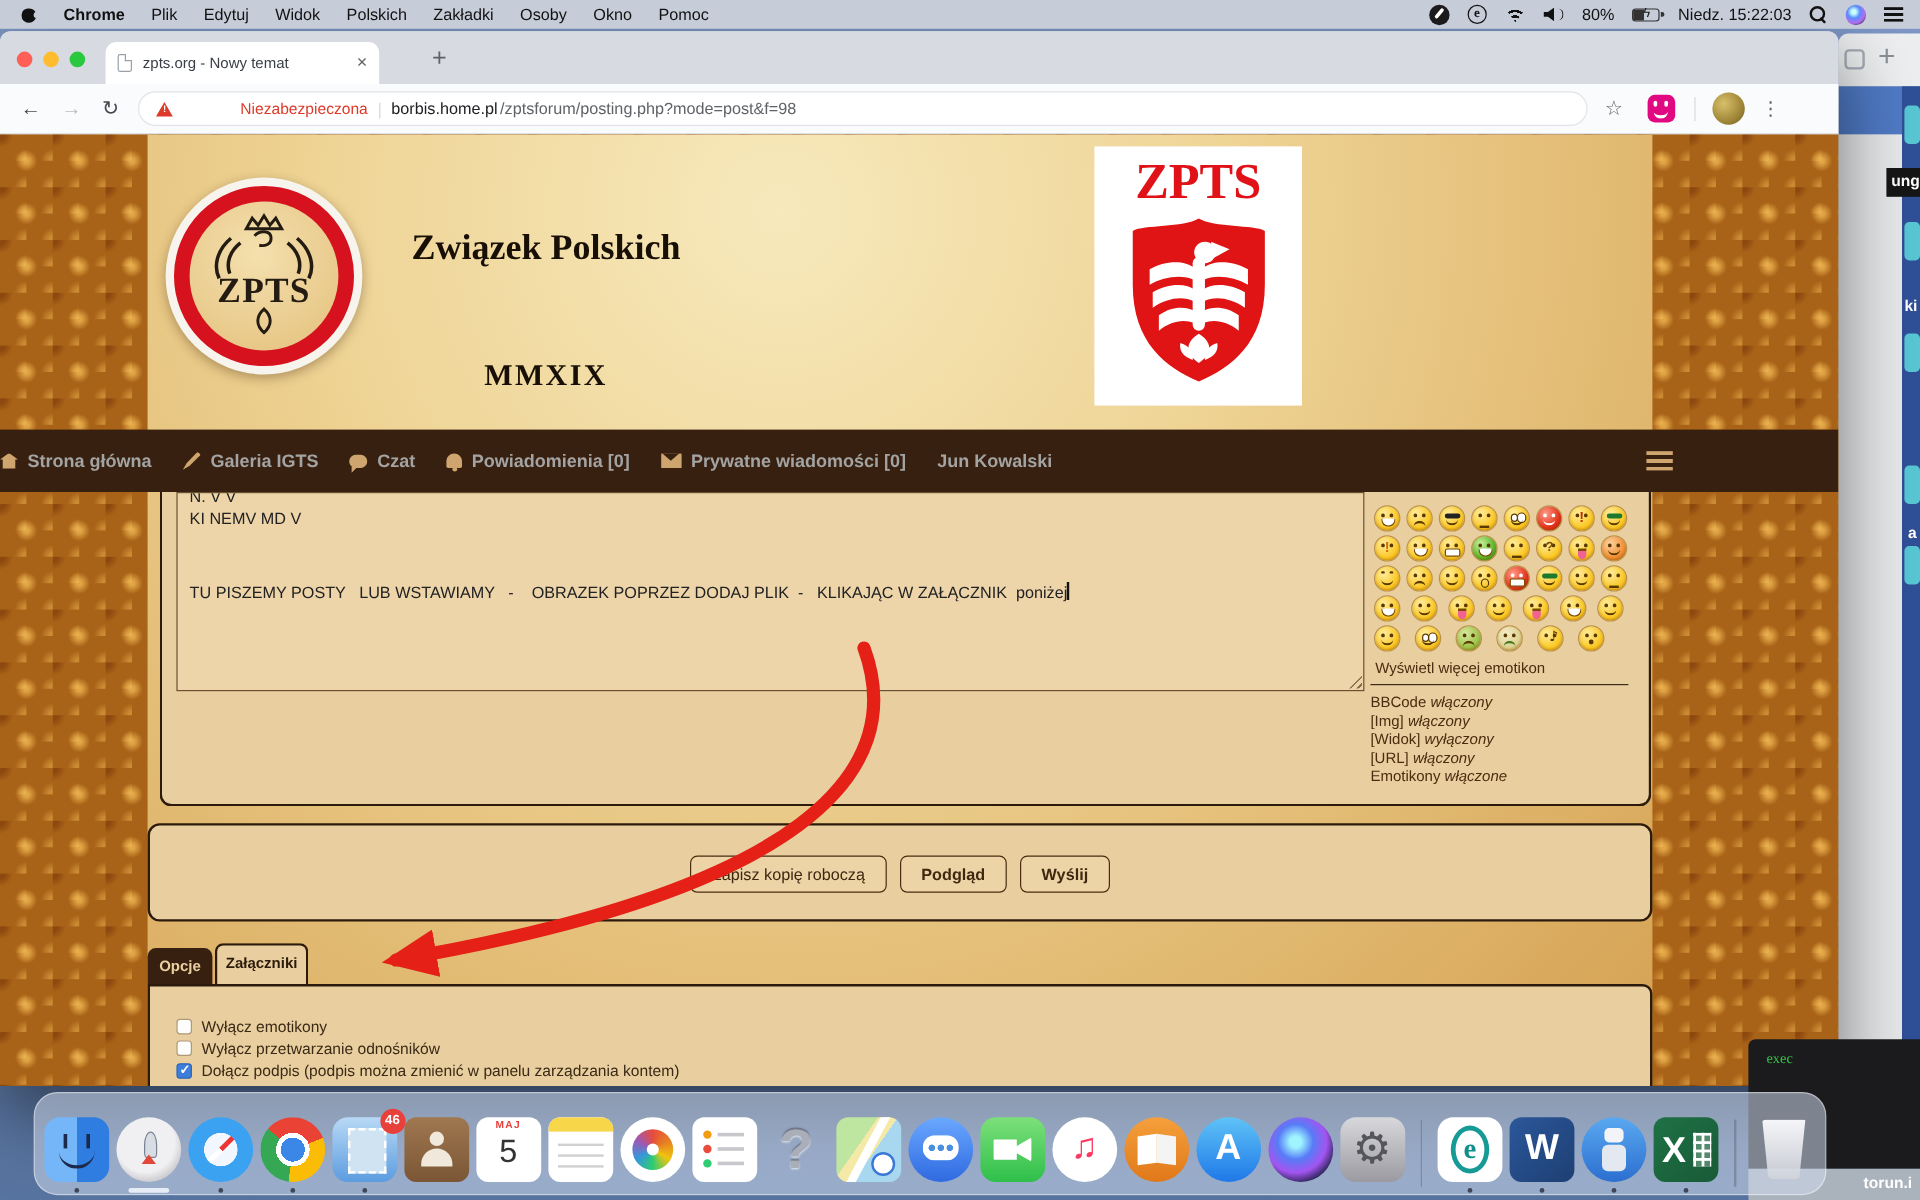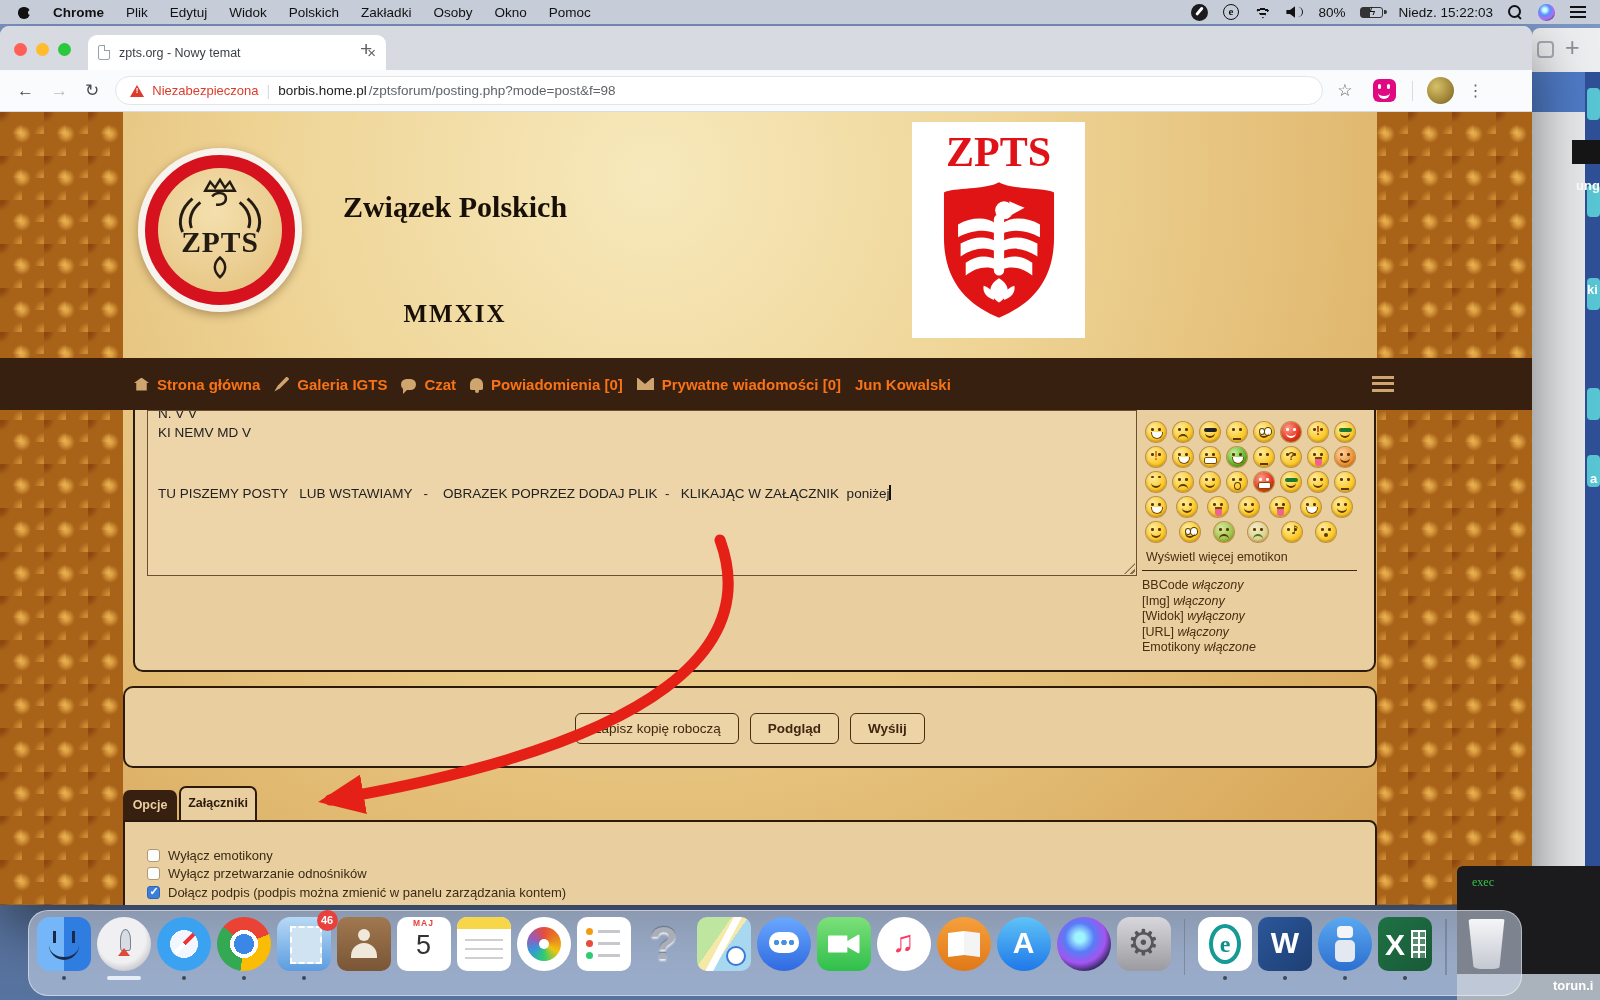--- a/index.html
+++ b/index.html
@@ -34,40 +34,40 @@
   
   .bgwin { position:absolute; left:1532px; top:28px; width:68px; height:877px; z-index:5; }
   .bgwin .wtop { position:absolute; left:0; top:0; width:68px; height:44px; background:#eceef0; border-radius:8px 0 0 0; }
   .bgwin .wsq { position:absolute; left:5px; top:13px; width:17px; height:17px; border:2px solid #a5abb5; border-radius:4px; }
   .bgwin .wplus { position:absolute; left:33px; top:5px; font-size:25px; color:#8a9097; }
   .bgwin .wblue { position:absolute; left:0; top:44px; width:68px; height:40px; background:#4f7ac5; }
   .bgwin .wbody { position:absolute; left:0; top:84px; width:53px; height:793px; background:#e7e8ea; }
   .bgwin .wdark { position:absolute; left:53px; top:44px; width:15px; height:833px; background:#2f4f97; }
   .bgwin .pill { position:absolute; left:55px; width:13px; height:32px; border-radius:4px; background:#58c6d4; }
   .bgwin .blk { position:absolute; left:40px; top:112px; width:28px; height:24px; background:#161616; }
-  .bgwin .frag { position:absolute; color:#fff; font-size:13px; font-weight:bold; z-index:3;margin-top:35px; }
+  .bgwin .frag { position:absolute; color:#fff; font-size:13px; font-weight:bold; z-index:3; }
 
   
   .win { position:absolute; left:0; top:26px; width:1532px; height:879px; border-radius:9px 9px 0 0; box-shadow:0 22px 60px rgba(0,0,0,.5); z-index:10; background:#d7dae0; }
   .tabstrip { position:absolute; left:0; top:0; width:100%; height:44px; background:#d7dae0; border-radius:9px 9px 0 0; }
   .tl { position:absolute; top:17px; width:13px; height:13px; border-radius:50%; }
   .tl.r { left:14px; background:#ff5f57; } .tl.y { left:36px; background:#febc2e; } .tl.g { left:58px; background:#2ac83e; }
-  .tab { position:absolute; left:88px; top:9px; width:298px; height:35px; background:#fff; border-radius:9px 9px 0 0; display:flex; align-items:center; padding:0 10px; gap:9px; }
+  .tab { position:absolute; left:88px; top:9px; width:228px; height:35px; background:#fff; border-radius:9px 9px 0 0; display:flex; align-items:center; padding:0 10px; gap:9px; }
   .doc { width:12px; height:15px; border:1.5px solid #98a0a8; border-radius:2px; position:relative; flex:none; }
   .doc::after { content:""; position:absolute; right:-1px; top:-1px; width:5px; height:5px; background:#fff; border-left:1.5px solid #98a0a8; border-bottom:1.5px solid #98a0a8; }
   .tab-title { font-size:12.5px; color:#3a3f45; flex:1; white-space:nowrap; overflow:hidden; }
   .tab-x { color:#5f6368; font-size:15px; cursor:default; }
   .newtab { position:absolute; left:360px; top:11px; font-size:21px; color:#5f6368; }
   .toolbar { position:absolute; left:0; top:44px; width:100%; height:42px; background:#fafbfc; border-bottom:1px solid #d8dbe0; display:flex; align-items:center; }
   .navbtn { font-size:17px; color:#454a50; margin-left:17px; }
   .navbtn.dis { color:#b9bdc2; }
   .omni { margin-left:16px; width:1208px; height:29px; background:#fff; border:1px solid #e2e4e8; border-radius:15px; display:flex; align-items:center; padding:0 14px; gap:8px; }
   .warn { width:0; height:0; border-left:7px solid transparent; border-right:7px solid transparent; border-bottom:12px solid #dd3b2a; position:relative; }
   .warn::after { content:"!"; position:absolute; left:-1.5px; top:1px; color:#fff; font-size:8px; font-weight:bold; }
-  .sec { color:#dd3b2a; font-size:13px; }
+  .sec { color:#dd3b2a; font-size:13px;margin-left:48px; }
   .osep { color:#d8dbe0; font-size:14px; }
   .host { color:#202124; font-size:13.5px; }
   .path { color:#5f6368; font-size:13.5px; }
   .star { margin-left:14px; font-size:17px; color:#5f6368; }
   .ext { margin-left:20px; width:23px; height:23px; border-radius:6px; background:#e10982; position:relative; }
   .ext::before { content:""; position:absolute; left:5px; top:5px; width:3px; height:4.5px; background:#fff; border-radius:2px; box-shadow:9px 0 #fff; }
   .ext::after { content:""; position:absolute; left:5px; top:10px; width:12px; height:7px; border-bottom:3px solid #fff; border-radius:0 0 9px 9px; }
   .tbsep { width:1px; height:20px; background:#d8dbe0; margin-left:16px; }
   .avatar { margin-left:14px; width:27px; height:27px; border-radius:50%; background:radial-gradient(circle at 35% 35%, #d8c06a, #a08738 60%, #6f5c20); }
   .dots3 { margin-left:14px; font-size:16px; color:#5f6368; letter-spacing:0; }
@@ -81,21 +81,21 @@
     background-size:44px 44px, 44px 44px, 22px 22px; }
   .parch { position:absolute; left:123px; top:0; width:1254px; height:793px;
     background:radial-gradient(ellipse at 42% 8%, #f7e9bc 0%, #eed394 38%, #e0b76e 72%, #d4a051 100%); }
   .seal { position:absolute; left:138px; top:36px; width:164px; height:164px; border-radius:50%; background:#d5121e; border:7px solid #f7f4ee; box-shadow:0 3px 10px rgba(60,30,0,.35); }
   .seal-in { position:absolute; left:13px; top:13px; width:124px; height:124px; border-radius:50%; background:radial-gradient(circle at 45% 35%, #f4e0ae, #e4c07c); display:flex; align-items:center; justify-content:center; }
   .org-title { position:absolute; left:300px; top:78px; width:310px; text-align:center; font-family:"Liberation Serif",serif; font-weight:bold; font-size:30px; line-height:34px; color:#180f06; }
   .org-year { position:absolute; left:300px; top:188px; width:310px; text-align:center; font-family:"Liberation Serif",serif; font-weight:bold; font-size:25px; letter-spacing:2px; color:#180f06; }
   .crest { position:absolute; left:912px; top:10px; width:173px; height:216px; background:#fff; display:flex; flex-direction:column; align-items:center; padding-top:6px; }
   .crest-txt { font-family:"Liberation Serif",serif; font-weight:bold; font-size:42px; color:#e01217; line-height:48px; }
 
-  .fnav { position:absolute; left:0; top:246px; width:1532px; height:52px; background:#37200f; display:flex; align-items:center; gap:14px; padding-left:134px; color:#f97316; font-size:15px; font-weight:bold; }
+  .fnav { position:absolute; left:0; top:246px; width:1532px; height:52px; background:#37200f; display:flex; align-items:center; gap:26px; color:#a3a3a3; font-size:15px; font-weight:bold; }
   .fnav .it { display:inline-flex; align-items:center; gap:8px; }
   .ic { display:inline-block; background:#cfa56f; }
   .ic-home { width:15px; height:13px; clip-path:polygon(50% 0,100% 42%,85% 42%,85% 100%,15% 100%,15% 42%,0 42%); }
   .ic-brush { width:15px; height:15px; clip-path:polygon(0 100%,22% 62%,82% 0,100% 16%,38% 78%); }
   .ic-chat { width:15px; height:11px; border-radius:6px; position:relative; }
   .ic-chat::after { content:""; position:absolute; left:2px; bottom:-4px; border-left:5px solid #cfa56f; border-bottom:5px solid transparent; }
   .ic-bell { width:13px; height:12px; border-radius:50% 50% 12% 12%; position:relative; }
   .ic-bell::after { content:""; position:absolute; left:4.5px; bottom:-3px; width:4px; height:4px; border-radius:50%; background:#cfa56f; }
   .ic-mail { width:17px; height:12px; position:relative; }
   .ic-mail::after { content:""; position:absolute; left:1.5px; top:0; border-left:7px solid transparent; border-right:7px solid transparent; border-top:6px solid #37200f; }
@@ -158,21 +158,21 @@
   .arrow-svg { position:absolute; left:0; top:0; width:1532px; height:793px; pointer-events:none; z-index:40; }
 
   
   .gearwin { position:absolute; left:1493px; top:884px; width:58px; height:50px; background:#fff; border-radius:10px; z-index:11; }
   .gearwin span { position:absolute; right:8px; top:14px; font-size:17px; color:#8a8f98; }
   .term { position:absolute; left:1457px; top:866px; width:143px; height:108px; background:#1b1b1d; border-radius:6px 0 0 0; z-index:12; }
   .term .exec { position:absolute; left:15px; top:9px; font-family:Liberation Serif, serif; font-size:12px; color:#35c245; }
   .cornerwin { position:absolute; left:1457px; top:974px; width:143px; height:26px; background:#aab2bc; z-index:12; }
   .cornerwin span { position:absolute; left:96px; top:4px; color:#fff; font-size:13px; font-weight:bold; }
 
-  .dock { position:absolute; left:28px; top:910px; width:1494px; height:86px; background:rgba(208,219,236,.55); border:1px solid rgba(255,255,255,.45); border-radius:20px; z-index:20; display:flex; align-items:flex-start; justify-content:center; gap:2px; padding-top:6px; }
+  .dock { position:absolute; left:28px; top:910px; width:1494px; height:86px; background:rgba(208,219,236,.55); border:1px solid rgba(255,255,255,.45); border-radius:20px; z-index:20; display:flex; align-items:flex-start; justify-content:center; gap:2px; padding-top:20px; }
   .ditem { width:58px; display:flex; flex-direction:column; align-items:center; }
   .dicon { width:54px; height:54px; border-radius:13px; position:relative; }
   .drun { width:4px; height:4px; border-radius:50%; background:rgba(40,45,60,.8); margin-top:5px; visibility:hidden; }
   .ditem.run .drun { visibility:visible; }
   .ddash { width:34px; height:4px; border-radius:2px; background:rgba(245,248,255,.85); margin-top:5px; }
   .dsep { width:1.5px; height:56px; background:rgba(90,100,120,.45); margin:2px 9px 0; }
 
   .i-finder { background:linear-gradient(90deg,#74b6f7 50%,#2f7de1 50%); border-radius:13px; }
   .i-finder::before { content:""; position:absolute; left:16px; top:14px; width:3px; height:12px; background:#1b2a4a; box-shadow:19px 0 #1b2a4a; }
   .i-finder::after { content:""; position:absolute; left:12px; top:24px; width:30px; height:16px; border-bottom:3.5px solid #1b2a4a; border-radius:0 0 16px 16px; }

